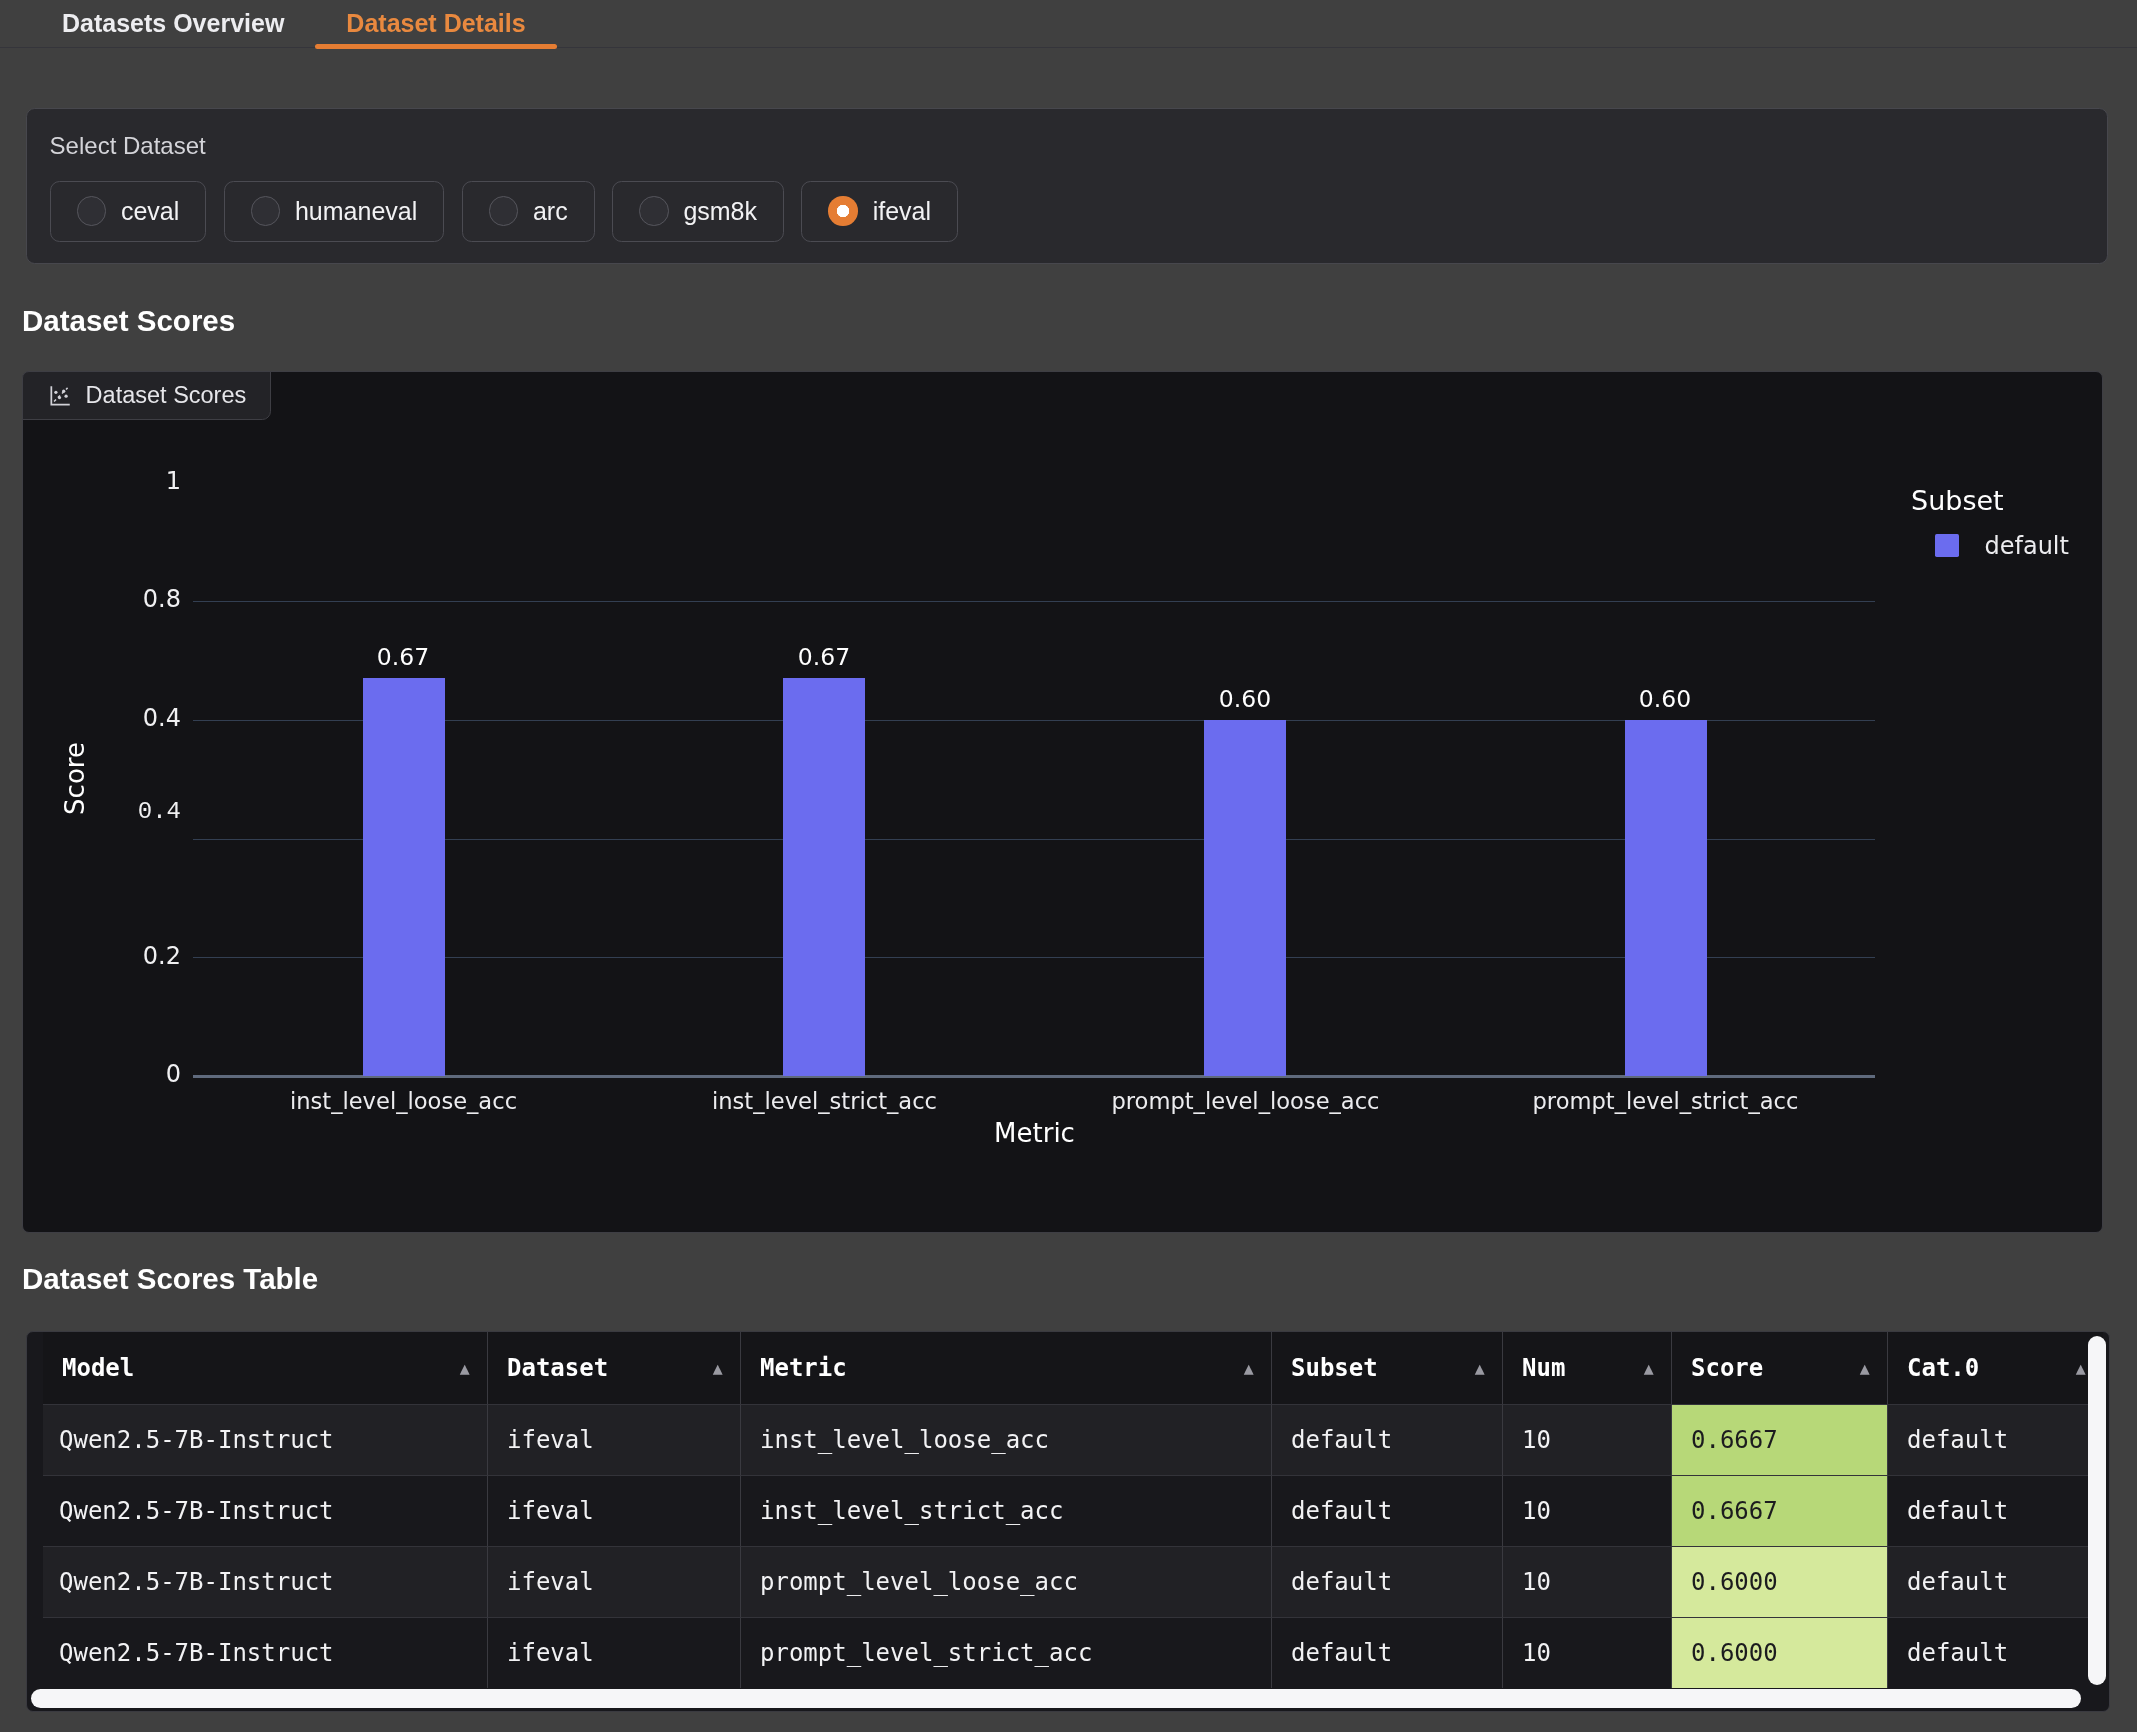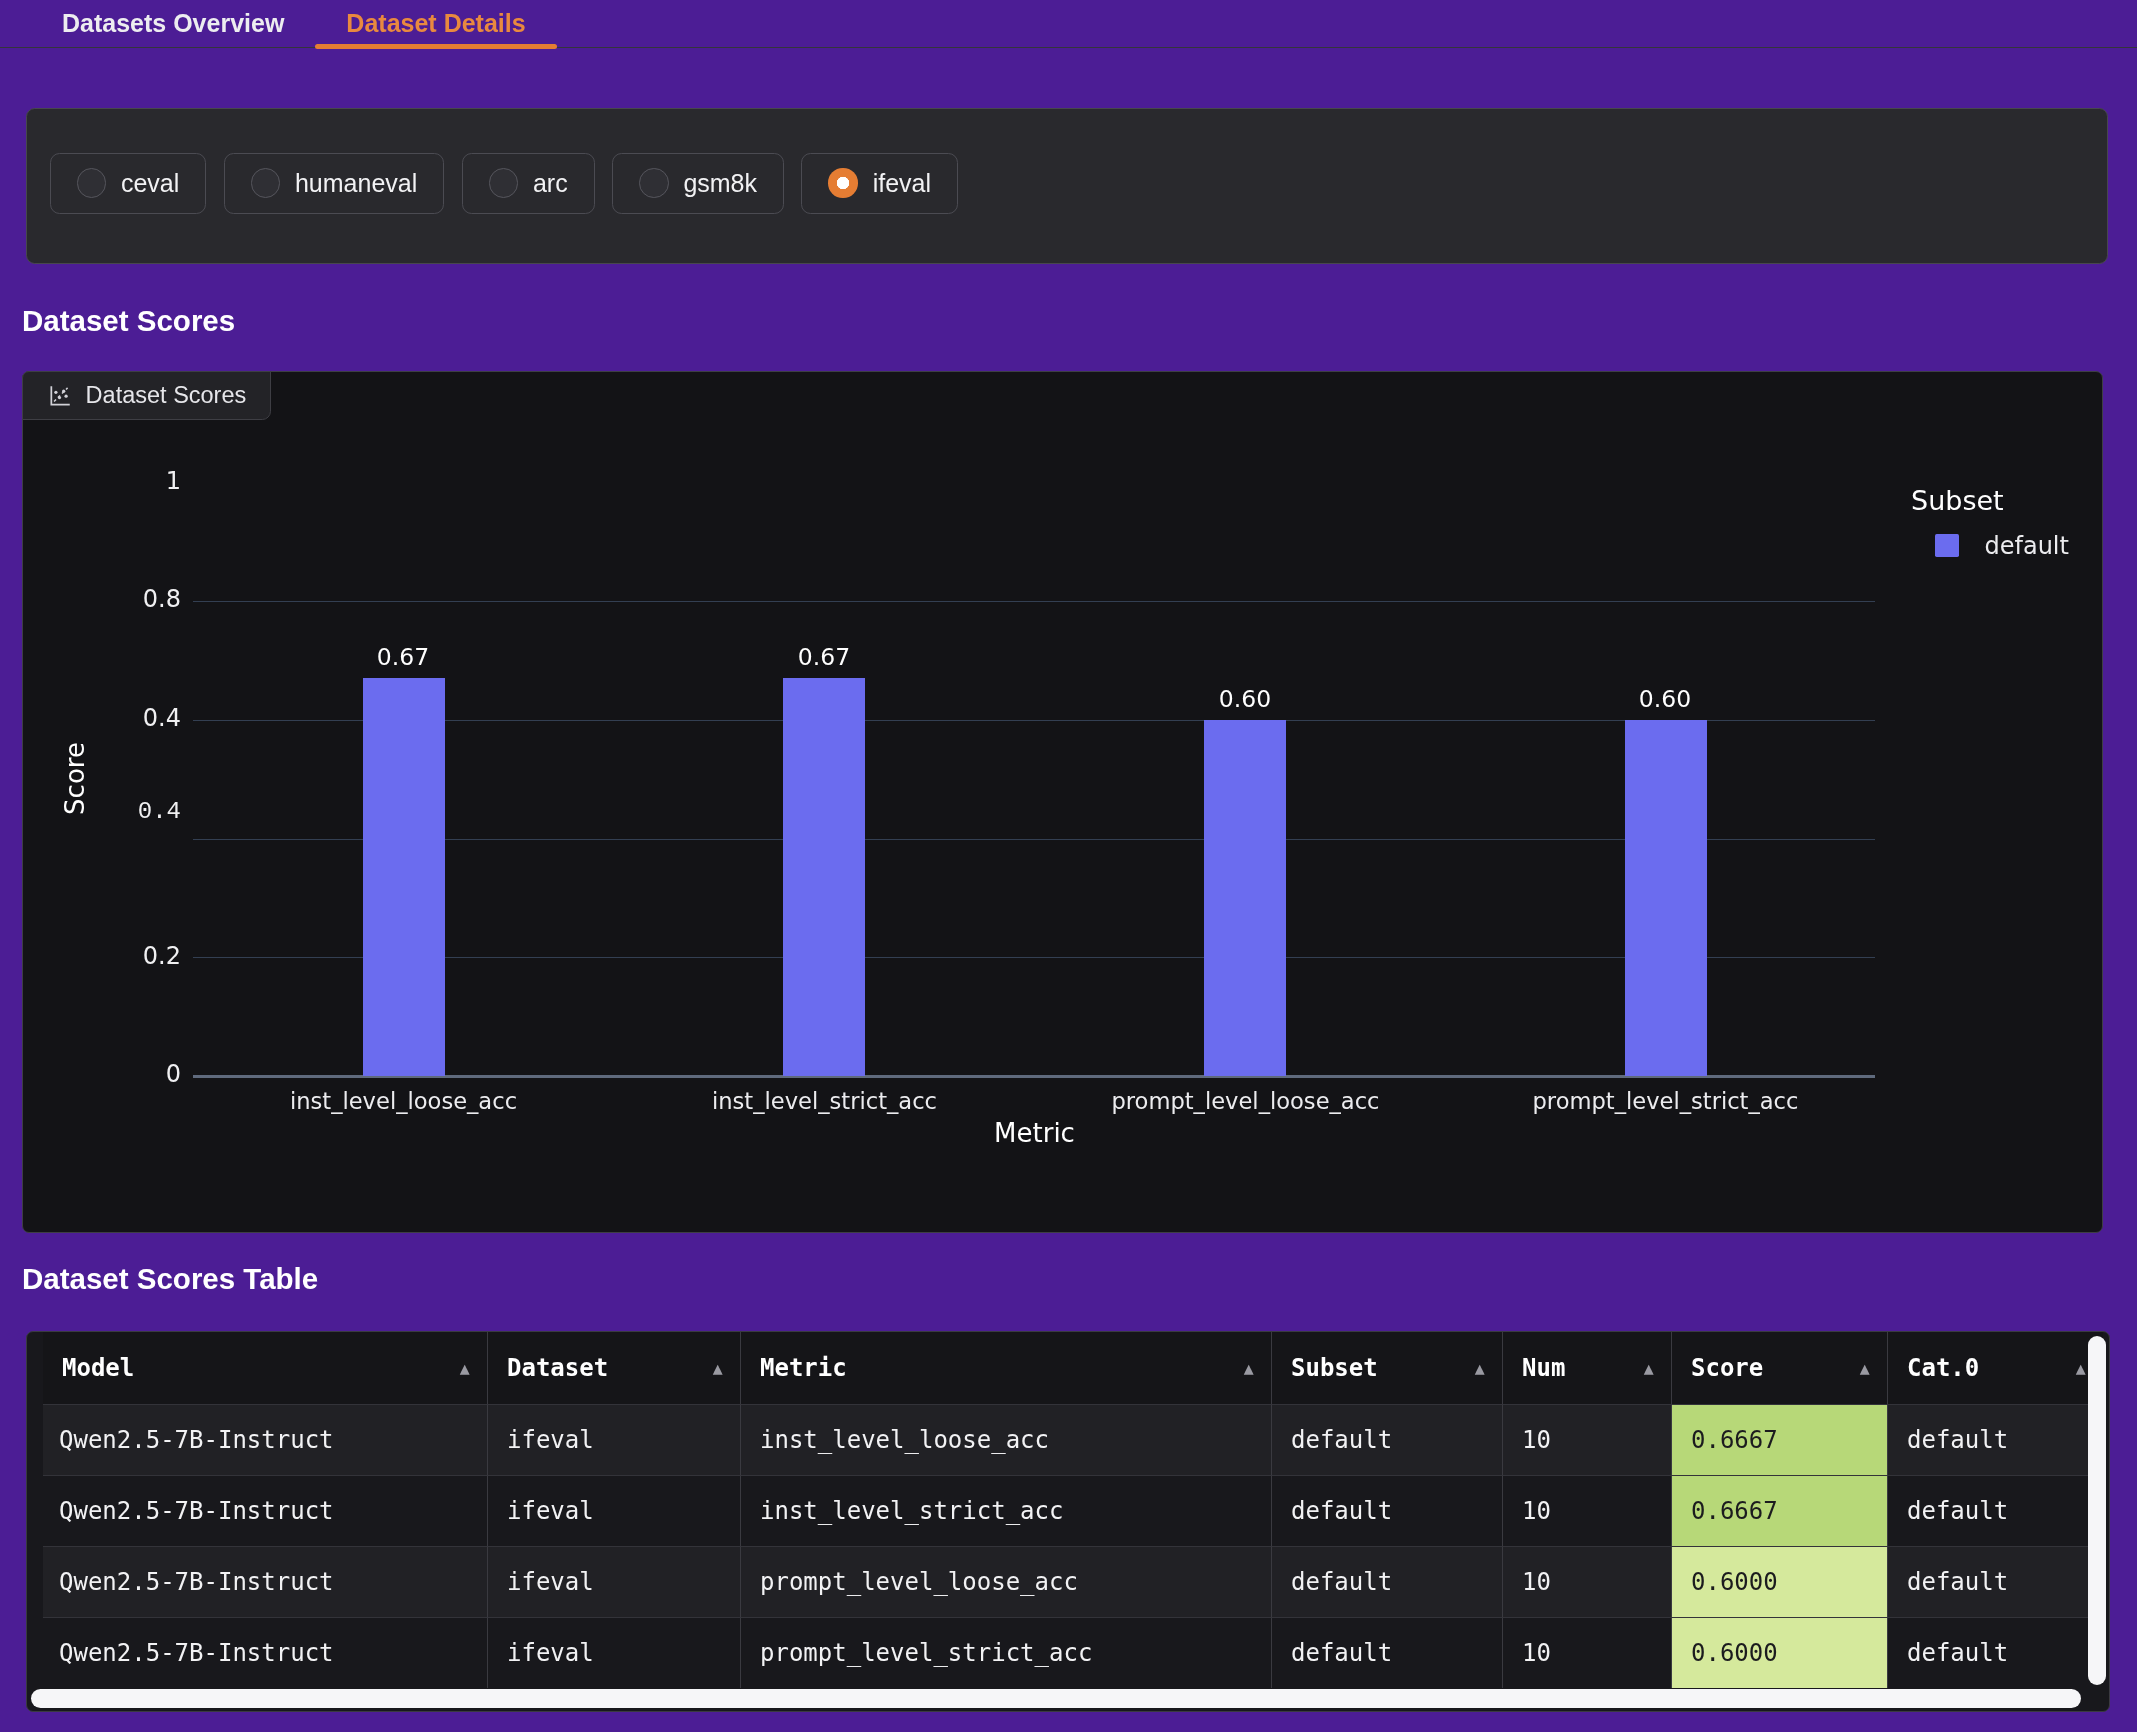--- a/index.html
+++ b/index.html
@@ -1,16 +1,16 @@
 <!DOCTYPE html>
 <html style="font-size:14px"><head>
 <meta charset="utf-8">
 <style>
   html,body{margin:0;padding:0;background:#121214;}
-  .app{position:relative;width:2138px;height:1733px;background:#4c1d95;overflow:hidden;
+  .app{position:relative;width:2138px;height:1733px;background:#404040;overflow:hidden;
        font-family:"Liberation Sans",sans-serif;color:#f0f0f2;}
 
   
   .tabbar{position:absolute;top:0;left:0;right:0;height:47px;border-bottom:1.7px solid #35353b;
           display:flex;align-items:stretch;padding-left:31px;}
   .tab{position:relative;display:flex;align-items:center;padding:0 31px;font-size:25px;
        font-weight:600;color:#ededf0;cursor:pointer;white-space:nowrap;}
   .tab.active{color:#e9893f;}
   .tab.active::after{content:"";position:absolute;left:0;right:0;bottom:-1.7px;height:5.2px;
        background:#e57d33;border-radius:2.6px;}
@@ -81,20 +81,21 @@
 <body>
 
 <div class="app">
 
   <div class="tabbar" id="tabbar">
       <div class="tab">Datasets Overview</div>
       <div class="tab active">Dataset Details</div>
     </div>
 
   <section class="select-panel">
+    <div class="select-label">Select Dataset</div>
     <div class="radio-row" id="radio-row">
         <div class="radio-item">
           <span class="radio-circle"></span>
           <span>ceval</span>
         </div>
         <div class="radio-item">
           <span class="radio-circle"></span>
           <span>humaneval</span>
         </div>
         <div class="radio-item">

